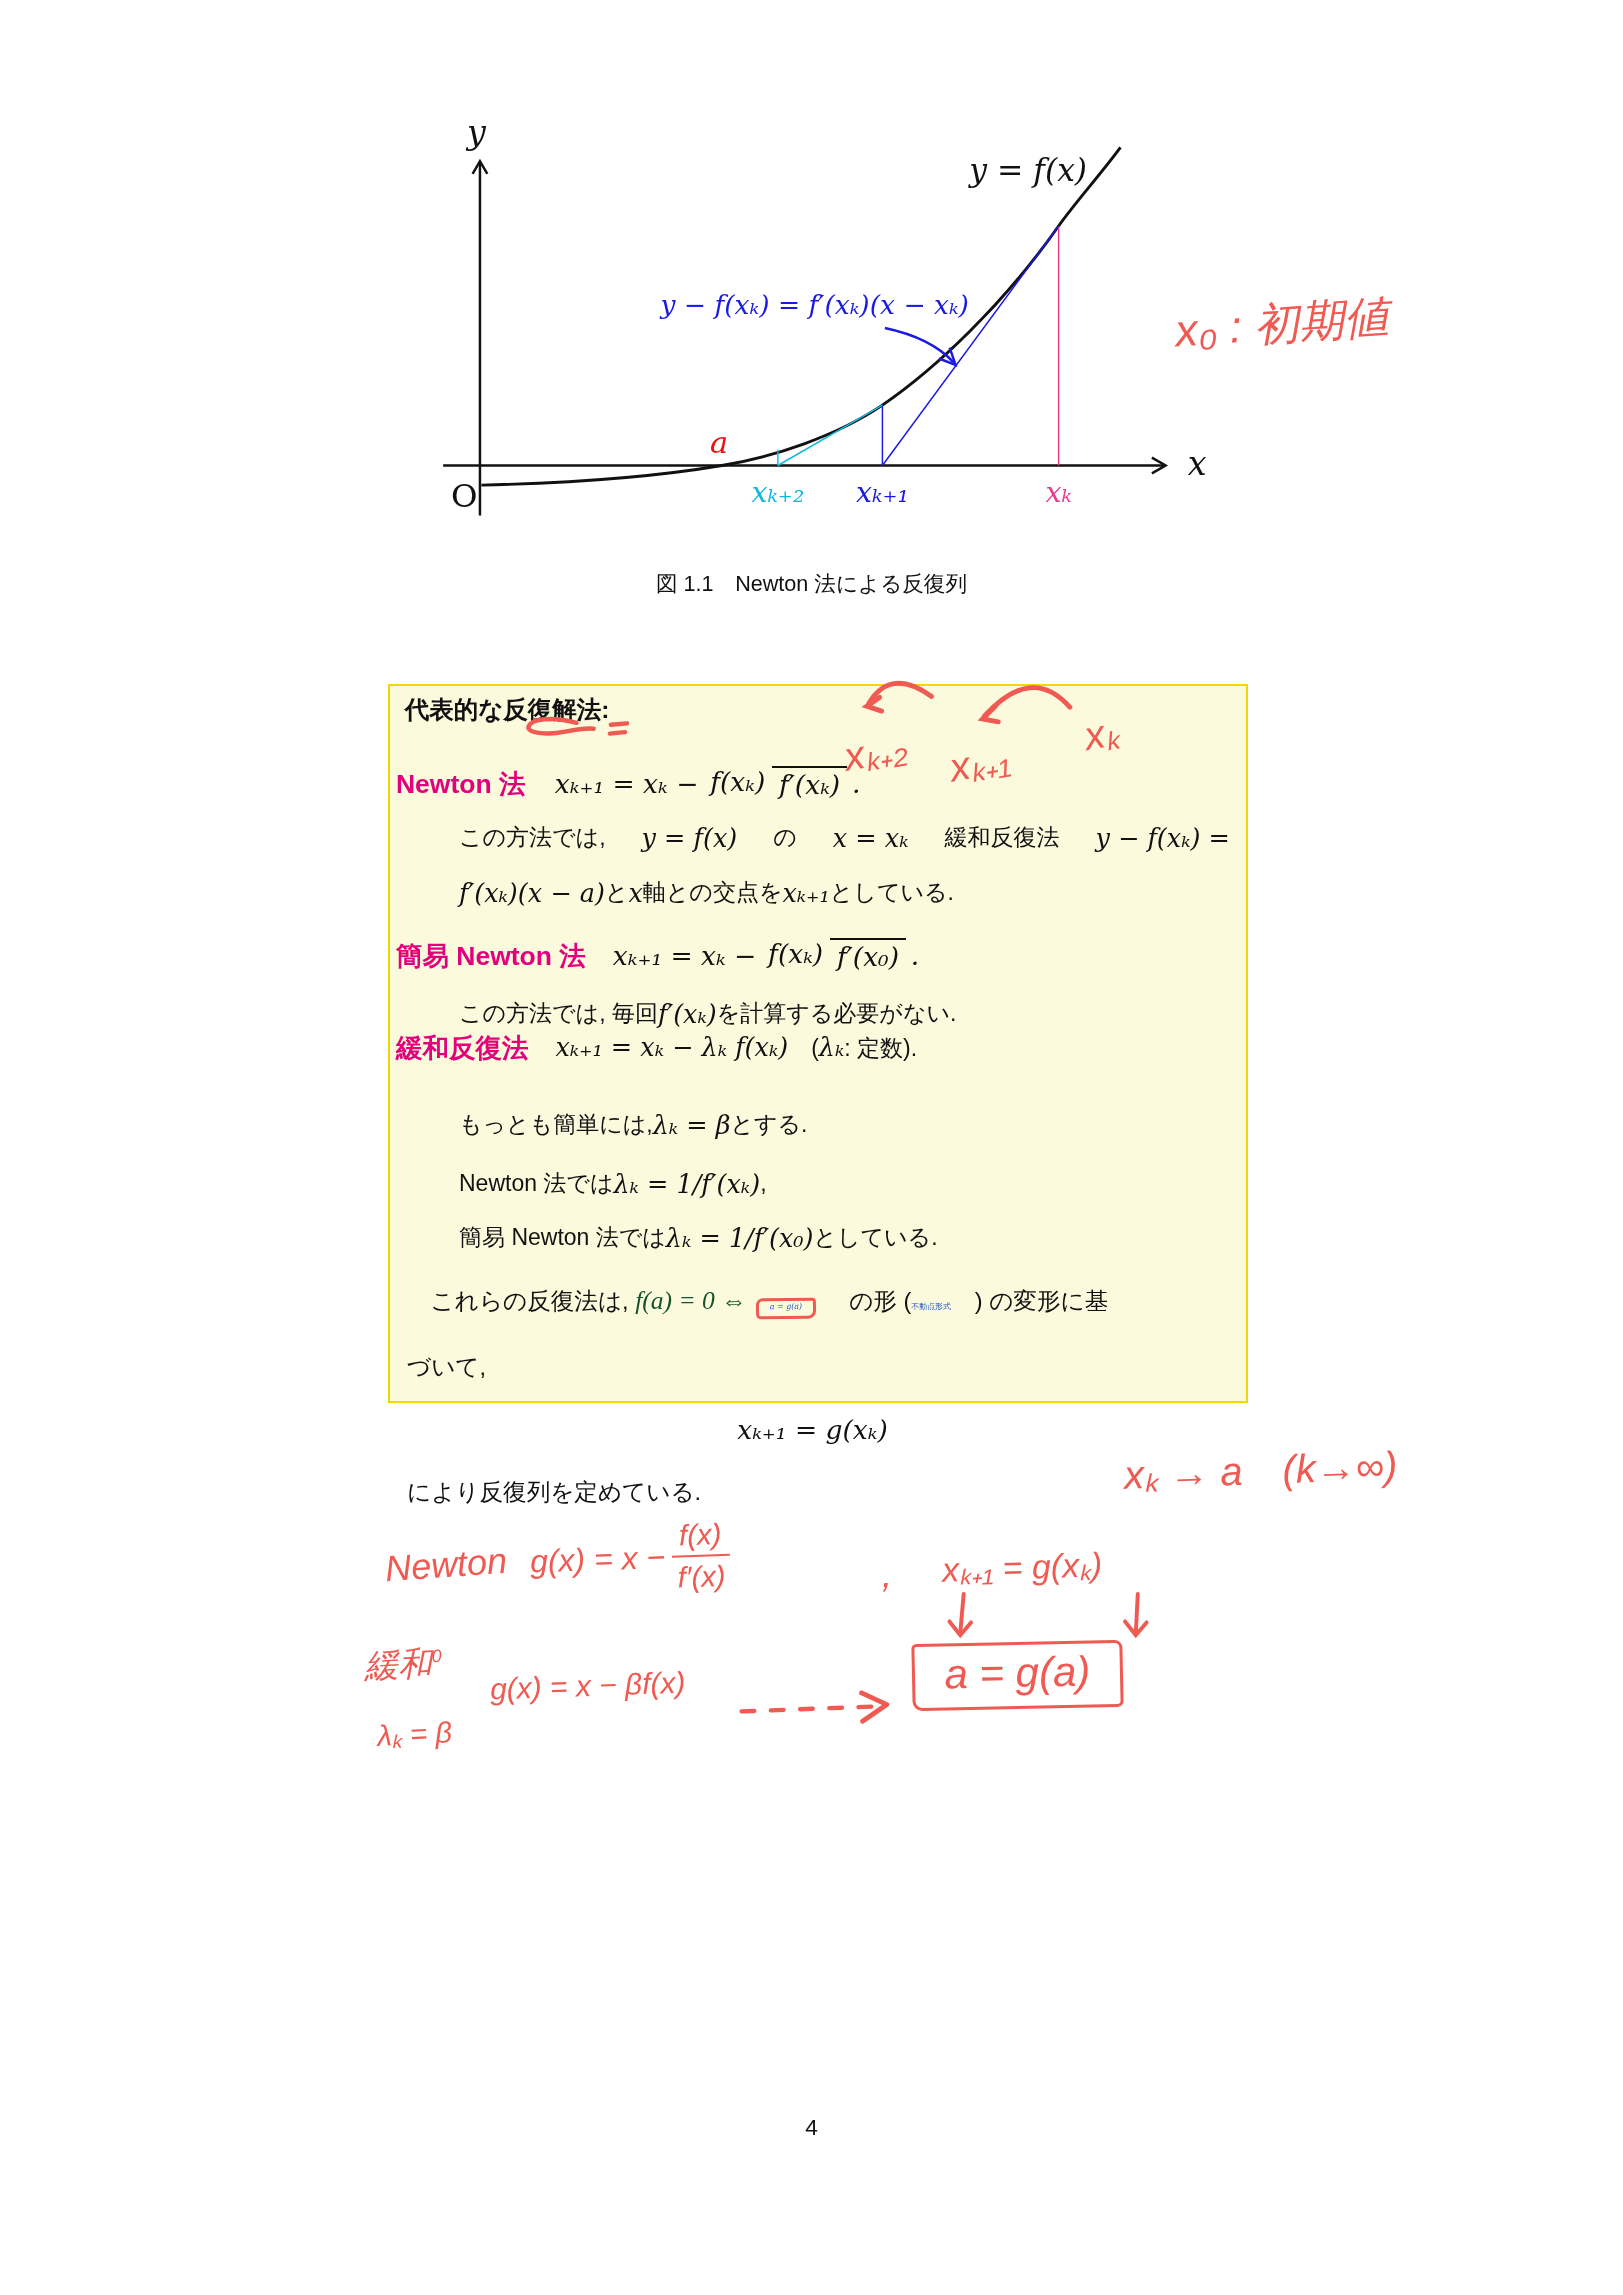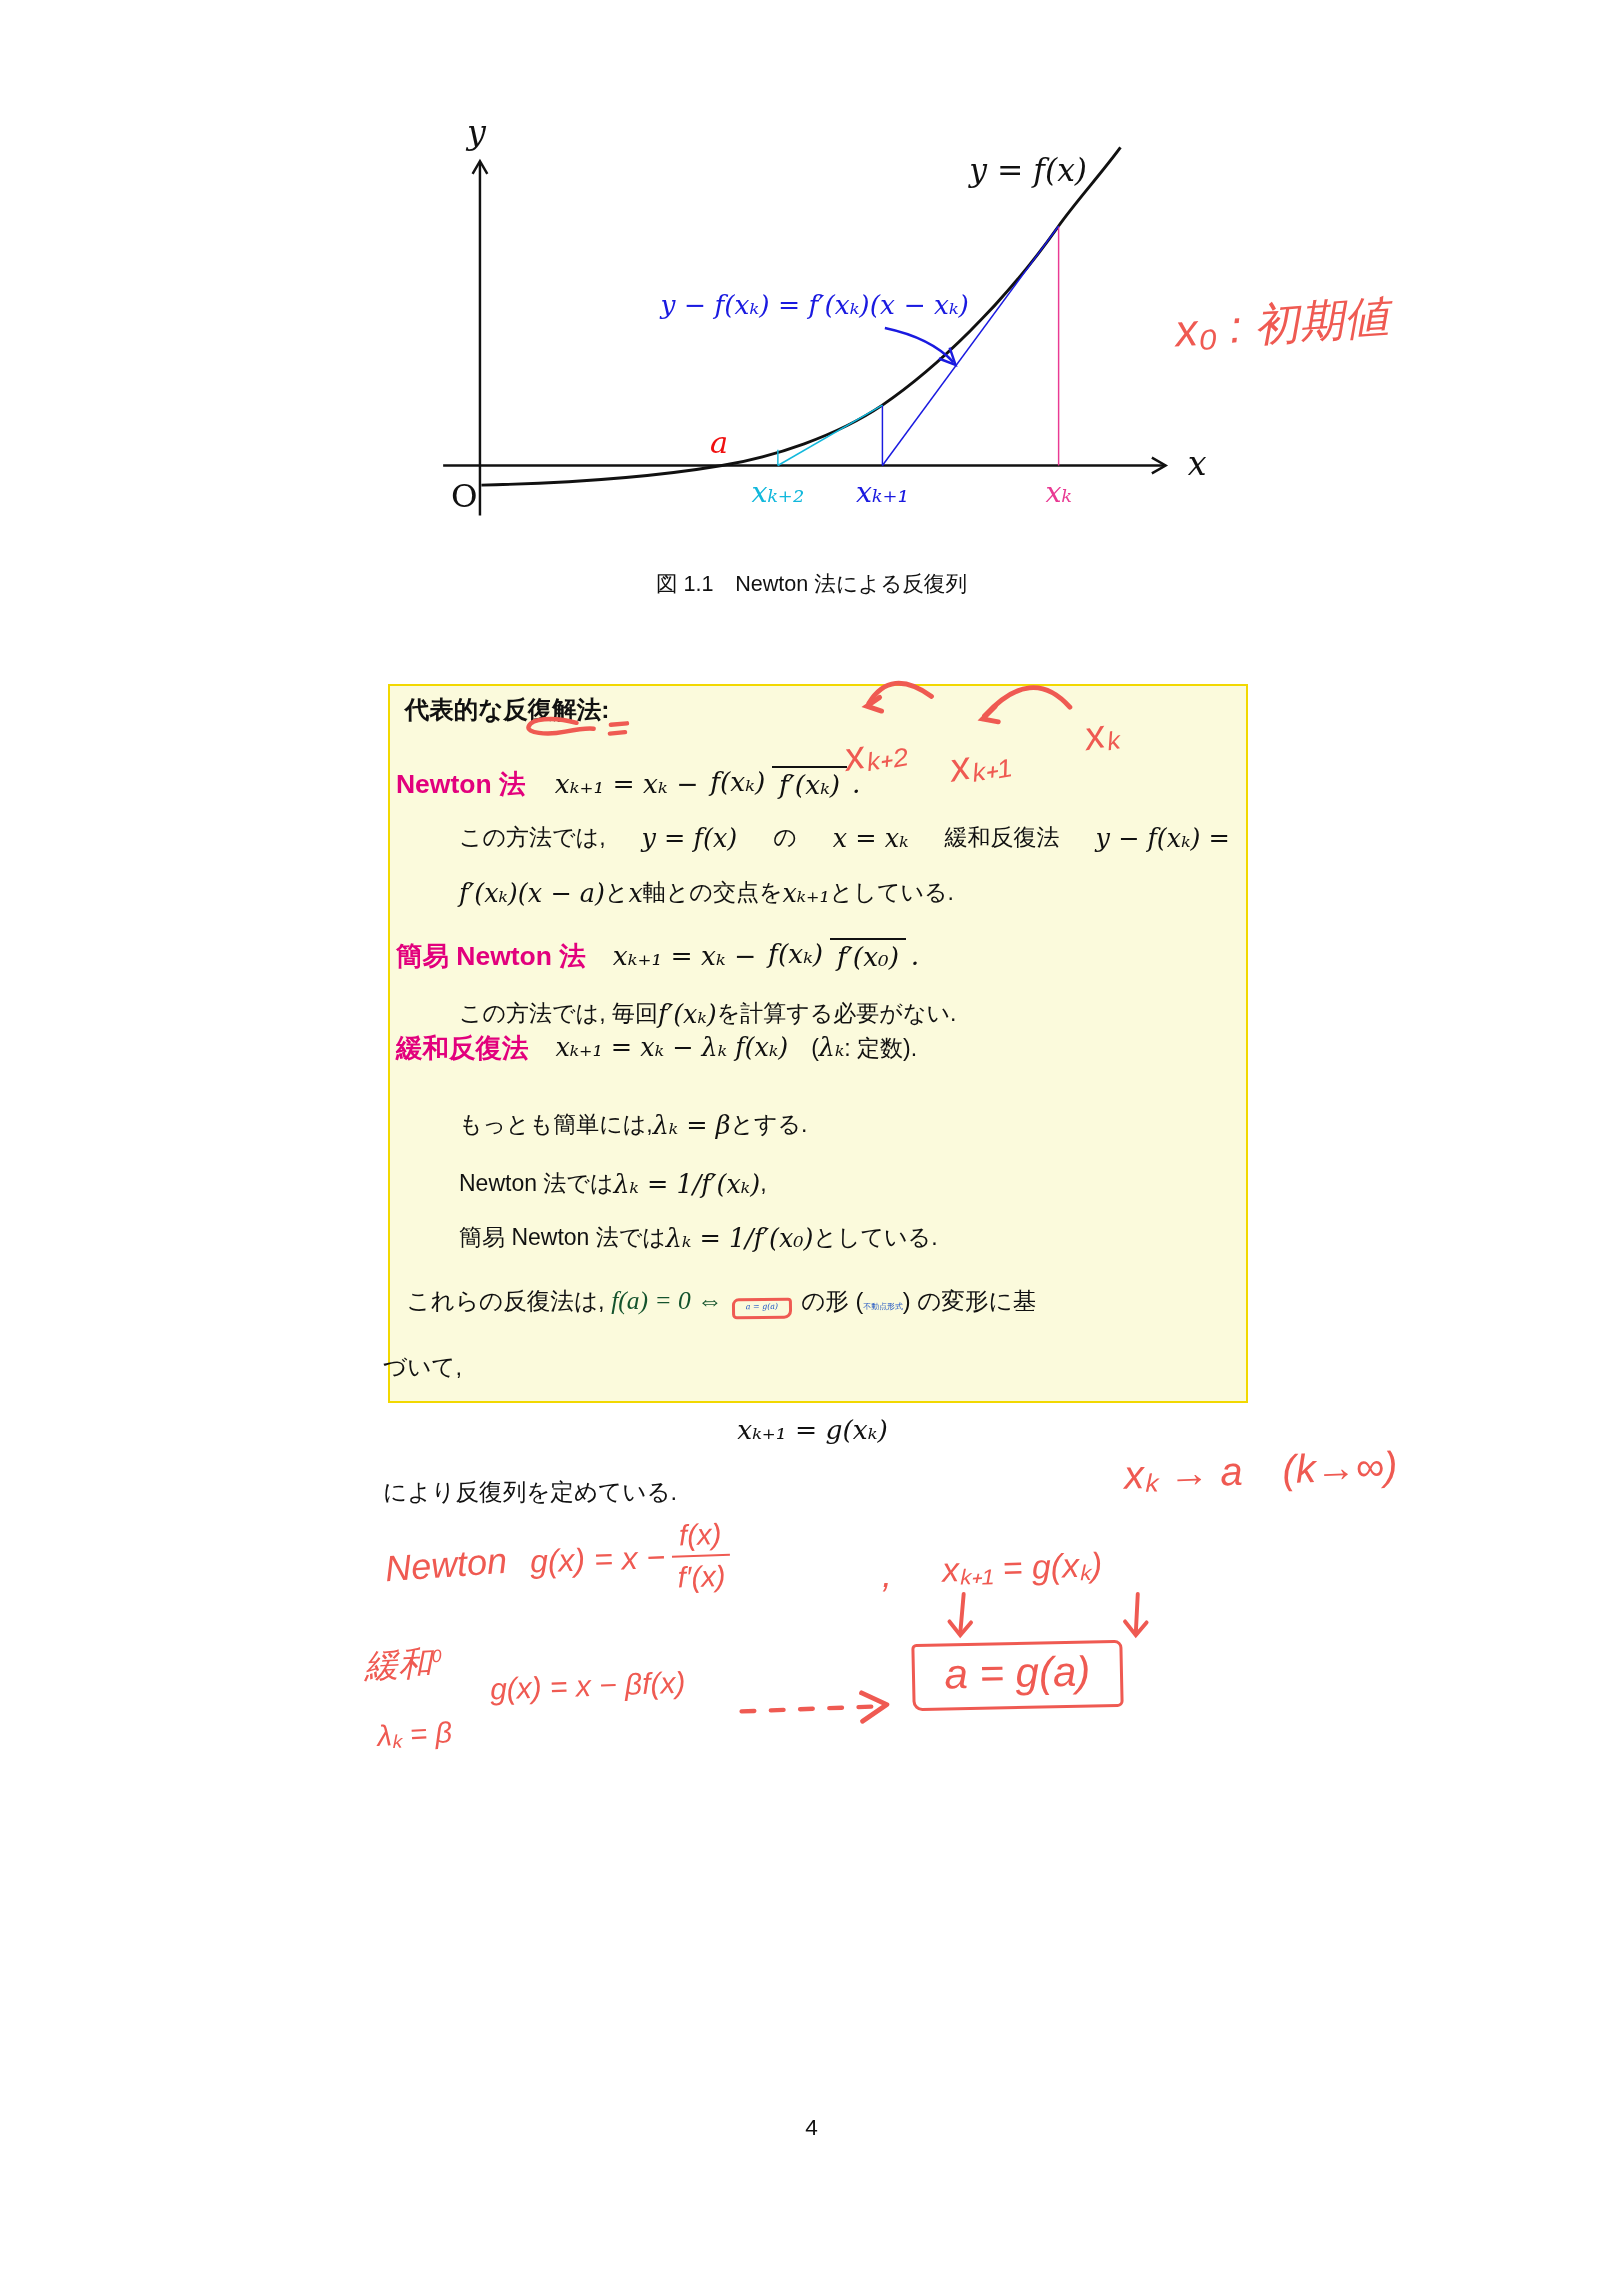--- a/index.html
+++ b/index.html
@@ -25,21 +25,21 @@
   .mlabel{color:#e2007d;font-weight:bold;font-size:26.5px;font-family:"Liberation Sans",sans-serif;}
   .ybox .jp{font-size:23px;}
   .ybox .m{font-size:25.5px;}
   .fm{font-family:"DejaVu Serif",serif;font-style:italic;font-size:26.5px;color:#111;}
   .frac{display:inline-flex;flex-direction:row;align-items:center;vertical-align:middle;
         margin:0 4.9px;line-height:1.15;}
   .frac .num{display:block;padding:0 6.9px 2px 6.9px;}
   .frac .den{display:block;border-top:2px solid #111;padding:2px 6.9px 0 6.9px;}
   
   .pline{position:absolute;left:383px;width:864px;white-space:nowrap;}
-  .pline .jp{font-size:23.6px;}
+  .pline .jp{font-size:23.6px;margin-left:24px;}
   .pline .m,.pline .bm{font-size:25.5px;}
   .peq{position:absolute;left:383px;top:1414px;width:859px;text-align:center;}
   .peq .m{font-size:26.5px;}
   
   .hw{color:#ef5a52;font-family:"Liberation Sans",sans-serif;font-style:italic;position:absolute;white-space:nowrap;}
   .hwfrac{display:inline-flex;flex-direction:column;align-items:center;line-height:1.05;margin:0 6.9px;}
   .hwfrac .num{display:block;padding:0 4.9px 3.9px 4.9px;}
   .hwfrac .den{display:block;border-top:2.9px solid #ef5a52;padding:4.9px 4.9px 0 4.9px;}
   .hwbox{border:3.4px solid #ef5a52;border-radius:4.9px 7.9px 5.9px 9.8px;padding:3.9px 29.4px 8.8px 29.4px;
          transform:rotate(-1.2deg);display:inline-block;}

